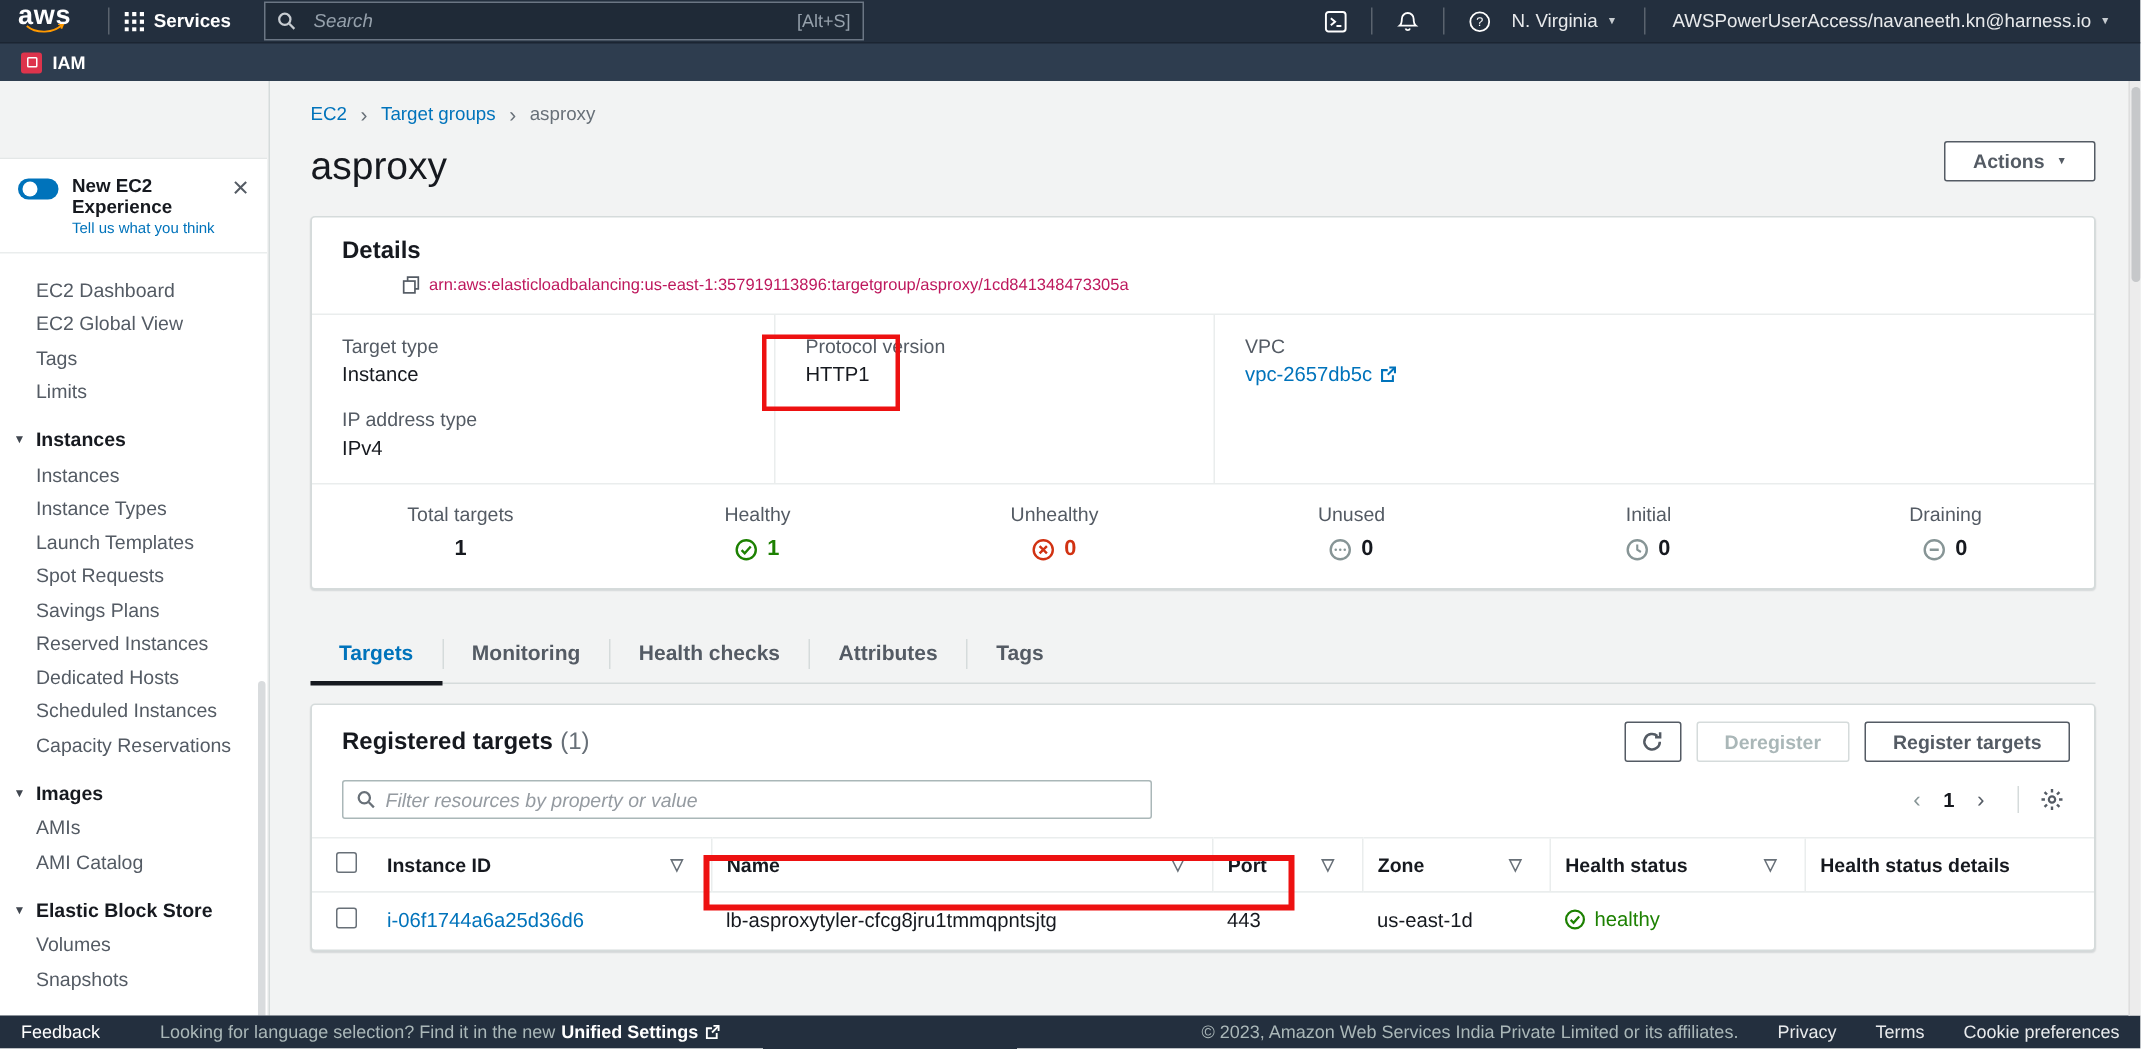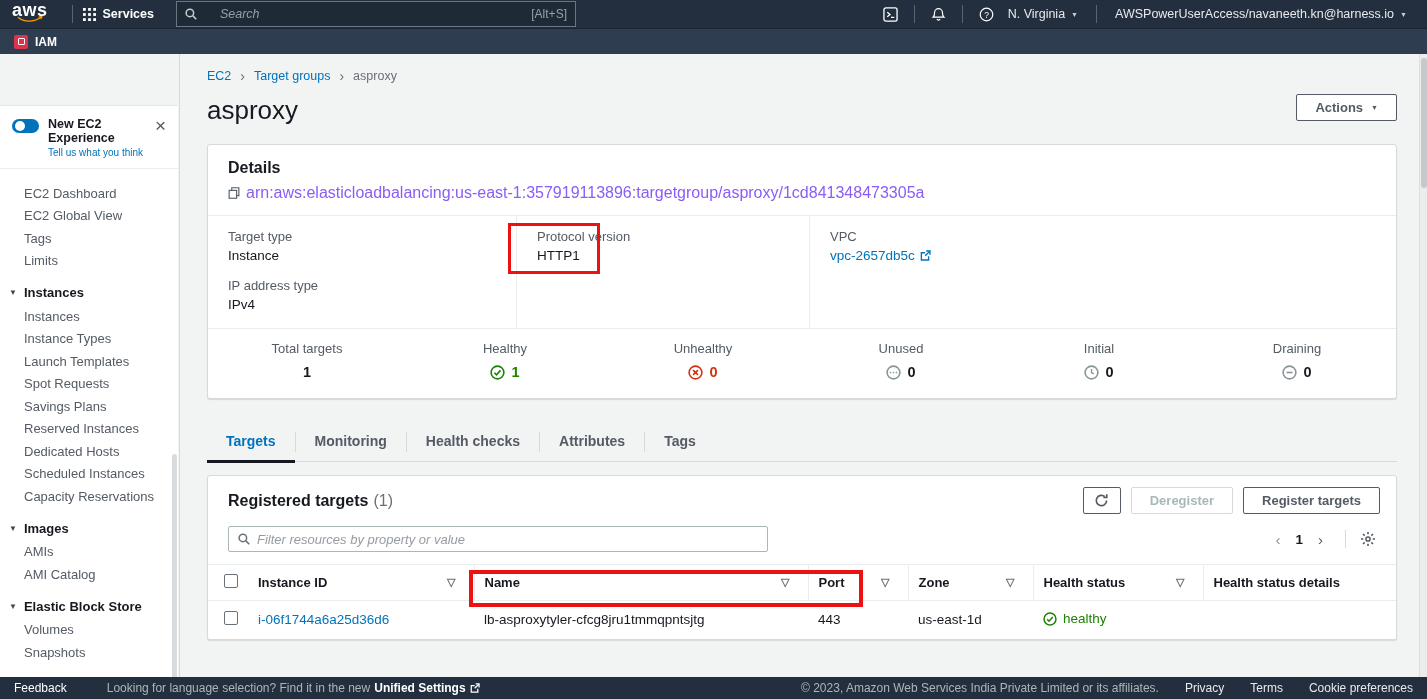--- a/index.html
+++ b/index.html
@@ -14,21 +14,21 @@
   .topnav {
     height:28px; background:#232f3e; display:flex; align-items:center;
     padding:0 12px; color:#fff; position:relative; z-index:10;
   }
   .aws-logo { display:flex; flex-direction:column; align-items:center; margin-right:14px; cursor:pointer; }
   .aws-text { font-weight:700; font-size:18px; line-height:11px; letter-spacing:.5px; }
   .nav-sep { width:1px; height:18px; background:rgba(255,255,255,.25); margin:0 10px; }
   .services { display:flex; align-items:center; gap:7px; font-size:12.5px; font-weight:700; cursor:pointer; }
   .search-box {
     margin-left:22px; width:400px; height:22px; background:#1f2a37;
-    border:1px solid #6b7684; display:flex; align-items:center; padding:12px 8px; gap:23px;
+    border:1px solid #6b7684; display:flex; align-items:center; padding:12px 8px; gap:12px;
   }
   .search-box input {
     flex:1; background:transparent; border:none; outline:none;
     color:#e0e3e6; font-size:12.5px; font-style:italic; font-family:"Liberation Sans", sans-serif;
   }
   .search-box input::placeholder { color:#95a0ab; }
   .shortcut { color:#95a0ab; font-size:12px; }
   .topnav-right { margin-left:auto; display:flex; align-items:center; }
   .nav-icon-btn { padding:0 6px; display:flex; align-items:center; cursor:pointer; }
   .region, .account { display:flex; align-items:center; gap:6px; font-size:12.5px; color:#e8eaec; cursor:pointer; padding:0 8px; }
@@ -78,21 +78,21 @@
     font-weight:700; font-size:13px; padding:5px 18px; cursor:pointer;
     font-family:"Liberation Sans", sans-serif; display:inline-flex; align-items:center; gap:8px;
   }
   .btn.disabled { color:#aab7b8; border-color:#d5dbdb; cursor:default; }
   .actions-btn { margin-left:auto; }
 
   .card { background:#fff; border:1px solid #d5dbdb; border-radius:3px; box-shadow:0 1px 1px rgba(0,28,36,.12); }
   .details-card { margin-top:18px; }
   .details-head { padding:14px 20px 13px; }
   .card-heading { font-size:16px; font-weight:700; color:#16191f; }
-  .arn-row { margin-top:7px; display:flex; align-items:center; gap:6px; font-size:16px; color:#8b5cf6; }
+  .arn-row { margin-top:7px; display:flex; align-items:center; gap:6px; font-size:11px; color:#be185d;margin-left:40px; }
   .details-grid { display:flex; border-top:1px solid #eaeded; }
   .dcol { padding:13px 20px 16px; }
   .dcol1 { width:308px; } .dcol2 { width:285px; }
   .dcol3 { width:293px; border-left:1px solid #eaeded; }
   .dcol4 { flex:1; border-left:1px solid #eaeded; }
   .field + .field { margin-top:15px; }
   .f-label { font-size:13px; color:#545b64; }
   .f-value { font-size:13.5px; color:#16191f; margin-top:4px; }
   .link { color:#0073bb; cursor:pointer; display:inline-flex; align-items:center; gap:5px; }
 

